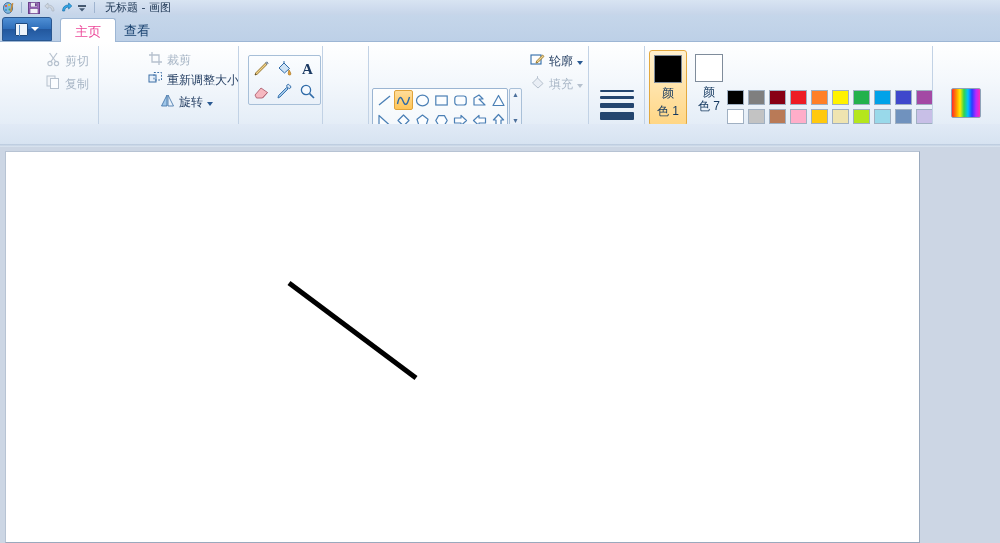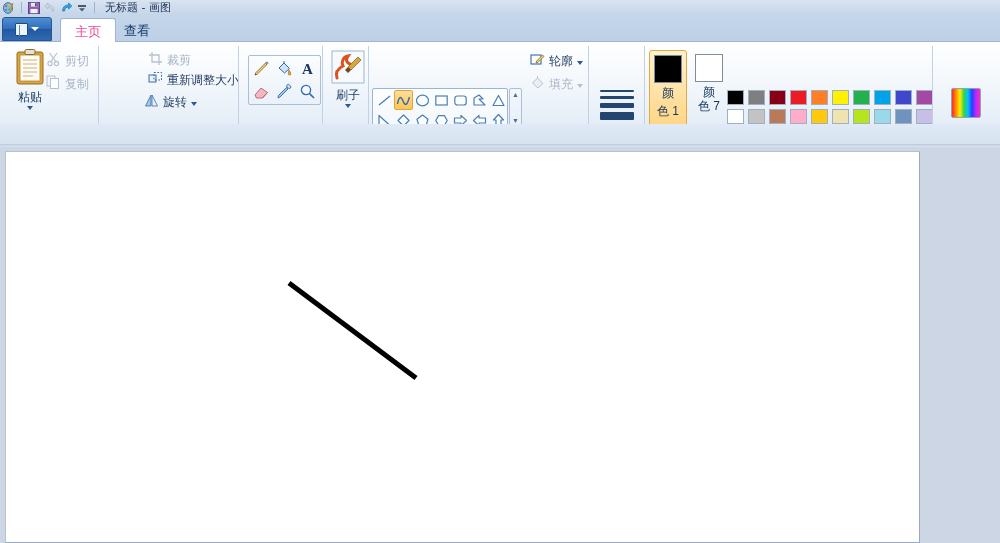--- a/index.html
+++ b/index.html
@@ -208,38 +208,20 @@
     <div class="appbtn">
       <span class="doc"></span>
       <span class="caret"></span>
     </div>
     <div class="tab active" id="tab-home">主页</div>
     <div class="tab" id="tab-view">查看</div>
   </div>
 
   <div class="ribbon">
 
-    <div class="bigbtn" style="left:6px; top:6px; width:48px;">
-      <span>
-        <svg width="32" height="38" viewBox="0 0 32 38">
-          <rect x="3" y="4" width="26" height="32" rx="2" fill="#d9a441" stroke="#9a6c1c"></rect>
-          <rect x="6" y="7" width="20" height="26" fill="#fdfbf4" stroke="#b08830" stroke-width="0.8"></rect>
-          <rect x="11" y="1.5" width="10" height="5" rx="1.4" fill="#e6e2d6" stroke="#8a6a20"></rect>
-          <g stroke="#c9b183" stroke-width="1">
-            <line x1="9" y1="12" x2="23" y2="12"></line>
-              <line x1="9" y1="16" x2="23" y2="16"></line>
-            <line x1="9" y1="20" x2="23" y2="20"></line>
-              <line x1="9" y1="24" x2="23" y2="24"></line>
-            <line x1="9" y1="28" x2="19" y2="28"></line>
-          </g>
-        </svg>
-      </span>
-      <span class="lbl">粘贴</span>
-      <span class="dncaret"></span>
-    </div>
 
     <div class="smallbtn dim" style="left:46px; top:10px;">
       <span>
         <svg width="15" height="15" viewBox="0 0 15 15">
           <circle cx="4" cy="11.5" r="2.1" fill="none" stroke="#b6c1ce" stroke-width="1.2"></circle>
           <circle cx="10.5" cy="11.5" r="2.1" fill="none" stroke="#b6c1ce" stroke-width="1.2"></circle>
           <line x1="4.6" y1="10" x2="11" y2="1" stroke="#b6c1ce" stroke-width="1.2"></line>
           <line x1="10" y1="10" x2="3.6" y2="1" stroke="#b6c1ce" stroke-width="1.2"></line>
         </svg>
       </span>
@@ -273,21 +255,21 @@
     <div class="smallbtn" style="left:148px; top:29px;">
       <span>
         <svg width="15" height="15" viewBox="0 0 15 15">
           <rect x="1" y="4" width="7" height="7" fill="#eaf2fb" stroke="#3b6ea5"></rect>
           <rect x="6" y="1.5" width="7.5" height="7.5" fill="none" stroke="#3b6ea5" stroke-dasharray="1.8,1.5"></rect>
         </svg>
       </span>
       <span>重新调整大小</span>
     </div>
 
-    <div class="smallbtn" style="left:144px; top:51px;">
+    <div class="smallbtn" style="left:160px; top:51px;">
       <span>
         <svg width="15" height="15" viewBox="0 0 15 15">
           <path d="M7 2 L7 13 L1.5 13 Z" fill="#9fc6e8" stroke="#3b6ea5" stroke-width="0.8"></path>
           <path d="M8 2 L8 13 L13.5 13 Z" fill="#e8f1fa" stroke="#3b6ea5" stroke-width="0.8"></path>
         </svg>
       </span>
       <span>旋转</span>
       <span class="dncaret" style="margin-top:4px;"></span>
     </div>
 
@@ -330,32 +312,20 @@
         <svg width="17" height="17" viewBox="0 0 17 17">
           <circle cx="7" cy="7" r="4.6" fill="#f4f9ff" stroke="#2f6ba8" stroke-width="1.3"></circle>
           <line x1="10.6" y1="10.6" x2="15" y2="15" stroke="#2f6ba8" stroke-width="1.6"></line>
         </svg>
       </div>
     </div>
 
     <div class="glabel" style="left:238px; width:84px;">工具</div>
     <div class="grp-sep" style="left:322px;"></div>
 
-    <div class="bigbtn" style="left:328px; top:8px; width:40px;">
-      <span>
-        <svg width="34" height="34" viewBox="0 0 34 34">
-          <rect x="1" y="1" width="32" height="32" fill="#f7fbff" stroke="#9bb5d2"></rect>
-          <path d="M6 28 C4 22 8 18 12 16 C10 12 12 7 17 6 C14 10 16 13 19 14" fill="none" stroke="#d9531e" stroke-width="3" stroke-linecap="round"></path>
-          <path d="M17 17 L27 7 L30 10 L20 20 Z" fill="#d9a441" stroke="#8a6a20" stroke-width="0.8"></path>
-          <path d="M14 20 L17 17 L20 20 L17 23 Z" fill="#6b4a24"></path>
-        </svg>
-      </span>
-      <span class="lbl">刷子</span>
-      <span class="dncaret"></span>
-    </div>
 
     <div class="grp-sep" style="left:368px;"></div>
 
     <div class="shapes">
 
       <div class="shapecell">
         <svg width="15" height="15" viewBox="0 0 15 15">
             <line x1="2" y1="12" x2="13" y2="3" stroke="#4a7fb5" stroke-width="1.3"></line>
           </svg>
       </div>

